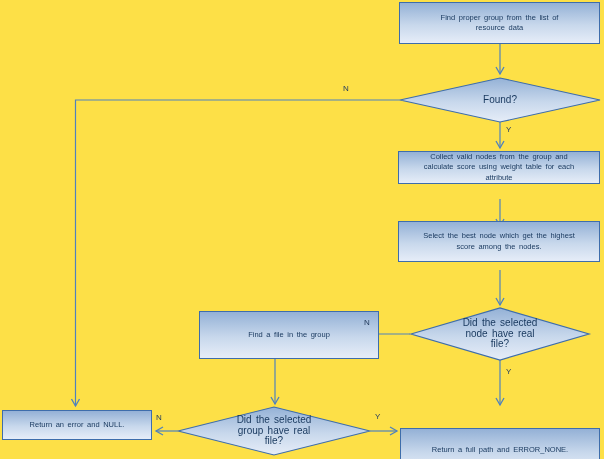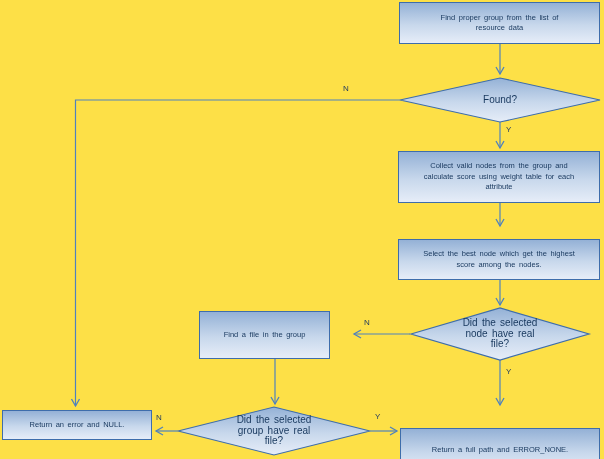--- a/index.html
+++ b/index.html
@@ -54,28 +54,28 @@
     <line x1="370" y1="431" x2="397" y2="431" stroke="#4f81bd" stroke-width="1.2" marker-end="url(#arrow)"></line>
 
     <polygon points="400,100 500,78 600,100 500,122" fill="url(#shapeGrad)" stroke="#3e6dab" stroke-width="1.2"></polygon>
     <polygon points="411,334 500,308 589,334 500,360" fill="url(#shapeGrad)" stroke="#3e6dab" stroke-width="1.2"></polygon>
     <polygon points="178,431 274,407 370,431 274,455" fill="url(#shapeGrad)" stroke="#3e6dab" stroke-width="1.2"></polygon>
   </svg>
 
   <div class="node-box" style="left:399px;top:2px;width:201px;height:42px;">Find proper group from the list of
 resource data</div>
 
-  <div class="node-box" style="left:398px;top:151px;width:202px;height:52px;">Collect valid nodes from the group and
+  <div class="node-box" style="left:398px;top:151px;width:202px;height:33px;">Collect valid nodes from the group and
 calculate score using weight table for each
 attribute</div>
 
-  <div class="node-box" style="left:398px;top:239px;width:202px;height:41px;">Select the best node which get the highest
+  <div class="node-box" style="left:398px;top:221px;width:202px;height:41px;">Select the best node which get the highest
 score among the nodes.</div>
 
-  <div class="node-box" style="left:199px;top:311px;width:131px;height:48px;">Find a file in the group</div>
+  <div class="node-box" style="left:199px;top:311px;width:180px;height:48px;">Find a file in the group</div>
 
   <div class="node-box" style="left:2px;top:410px;width:150px;height:30px;">Return an error and NULL.</div>
 
   <div class="node-box" style="left:400px;top:408px;width:200px;height:45px;margin-top:20px;">Return a full path and ERROR_NONE.</div>
 
   <div class="diamond-label" style="left:440px;top:95px;width:120px;">Found?</div>
 
   <div class="diamond-label" style="left:450px;top:318px;width:100px;">Did the selected
 node have real
 file?</div>

